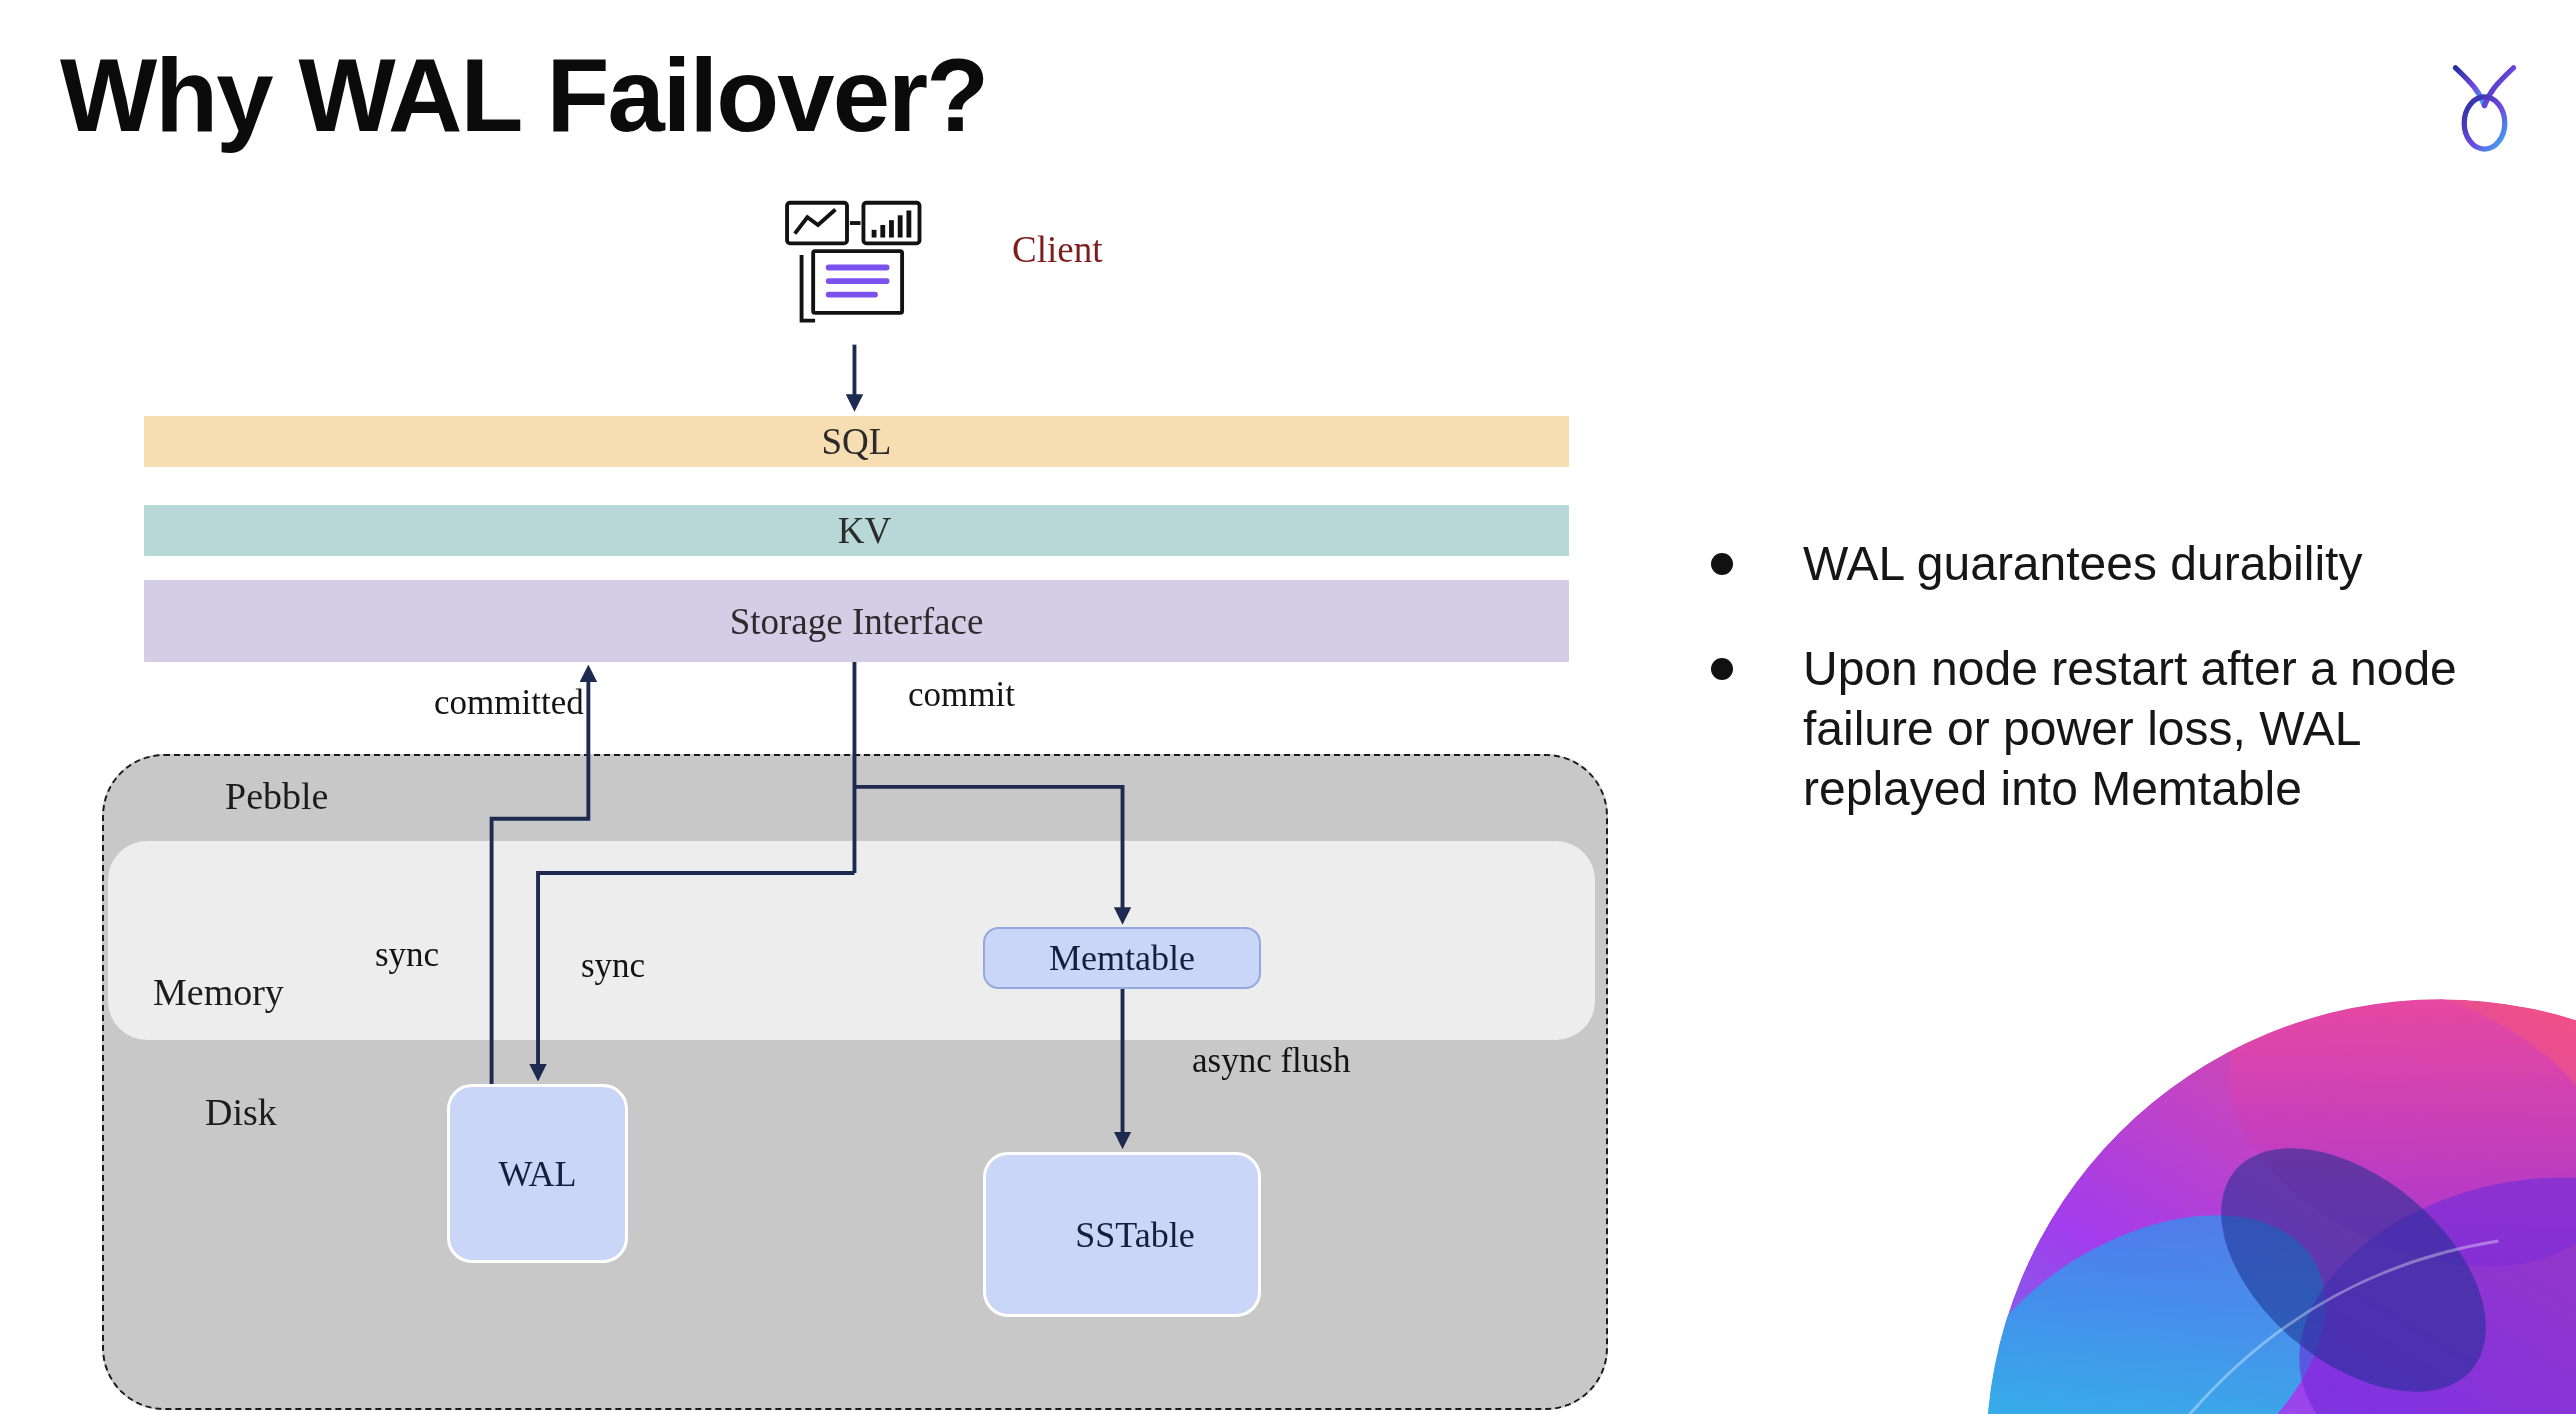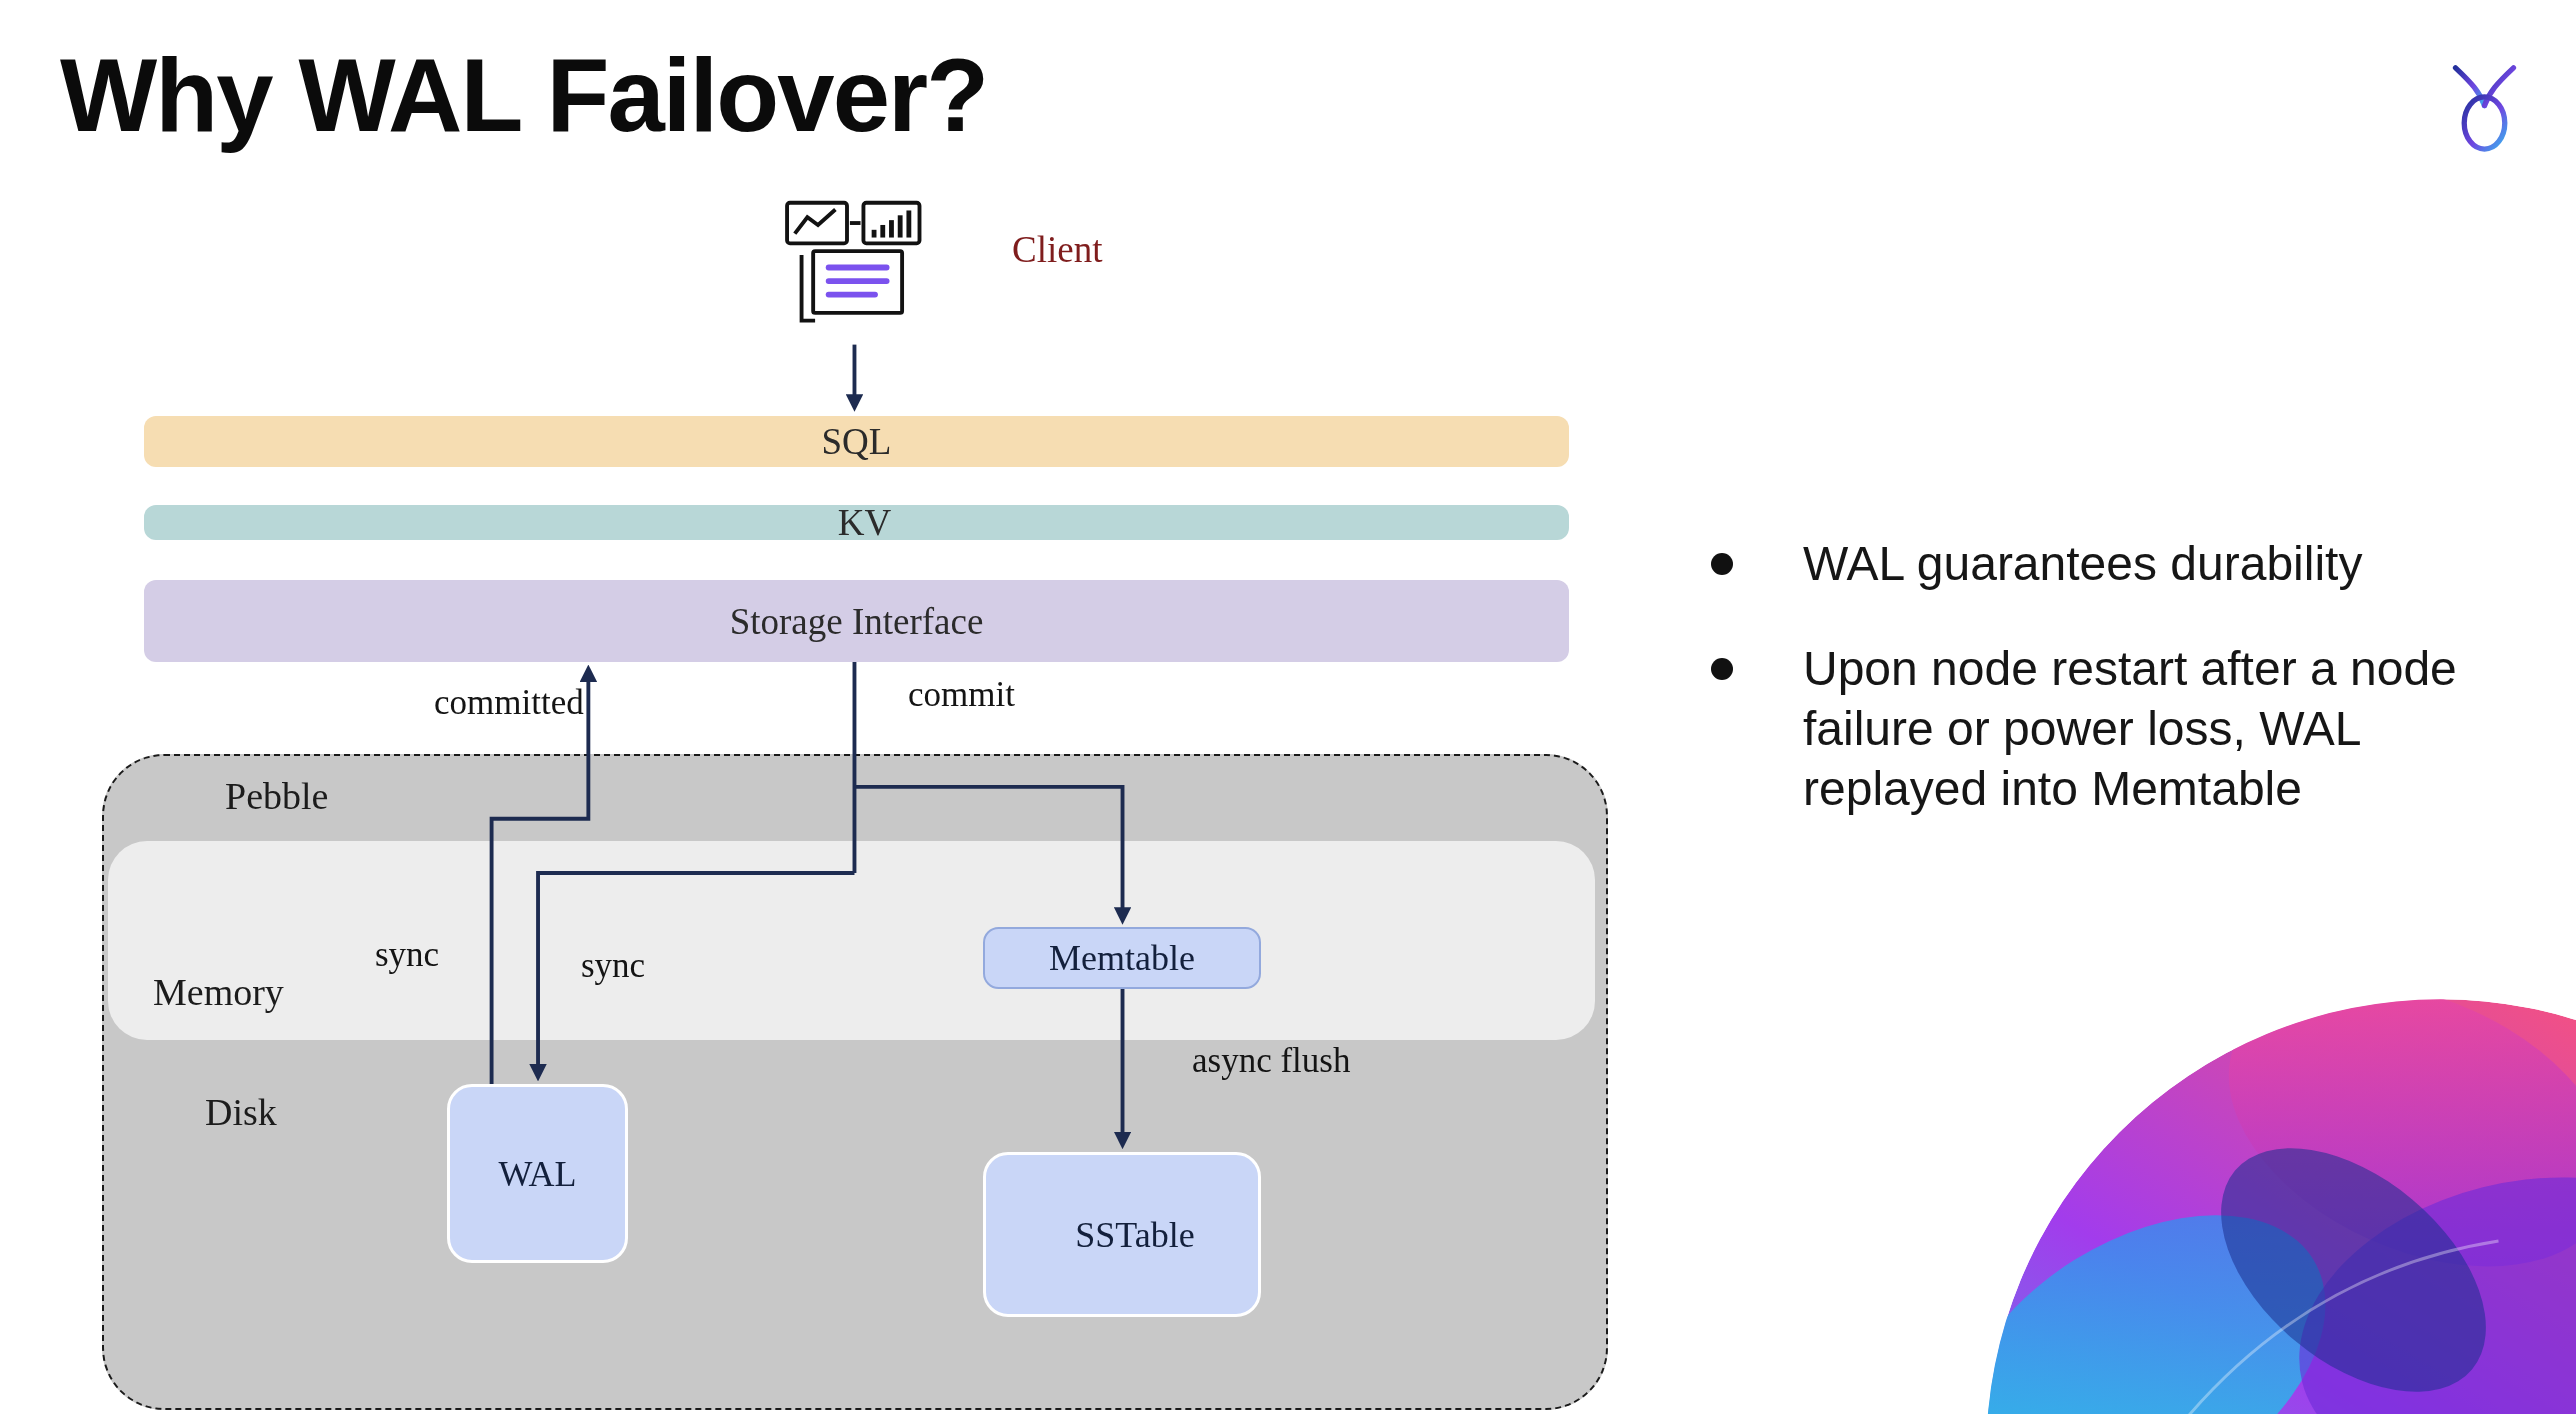--- a/index.html
+++ b/index.html
@@ -11,25 +11,25 @@
   }
   .title {
     position:absolute; left:60px; top:37px;
     font-size:103px; font-weight:800; letter-spacing:-1.9px;
     color:#0b0b0b; line-height:1.15;
   }
   
   .layer {
     position:absolute; left:144px; width:1425px;
     display:flex; align-items:center; justify-content:center;
-    border-radius:12px;
+    border-radius:1px;
     font-family:"Liberation Serif", serif; font-size:37px; color:#2b2b2b;
   }
   .layer-sql     { top:416px; height:51px; }
-  .layer-kv      { top:505px; height:35px;padding-left:16px; }
+  .layer-kv      { top:505px; height:51px;padding-left:16px; }
   .layer-storage { top:580px; height:82px; }
 
   .pebble {
     position:absolute; left:102px; top:754px; width:1506px; height:656px;
     border:2.9px dashed #1a1a1a; border-radius:62px;
     background:#c8c8c8;
   }
   .memory-band {
     position:absolute; left:108px; top:841px; width:1487px; height:199px;
     border-radius:39px; background:#ededed;

